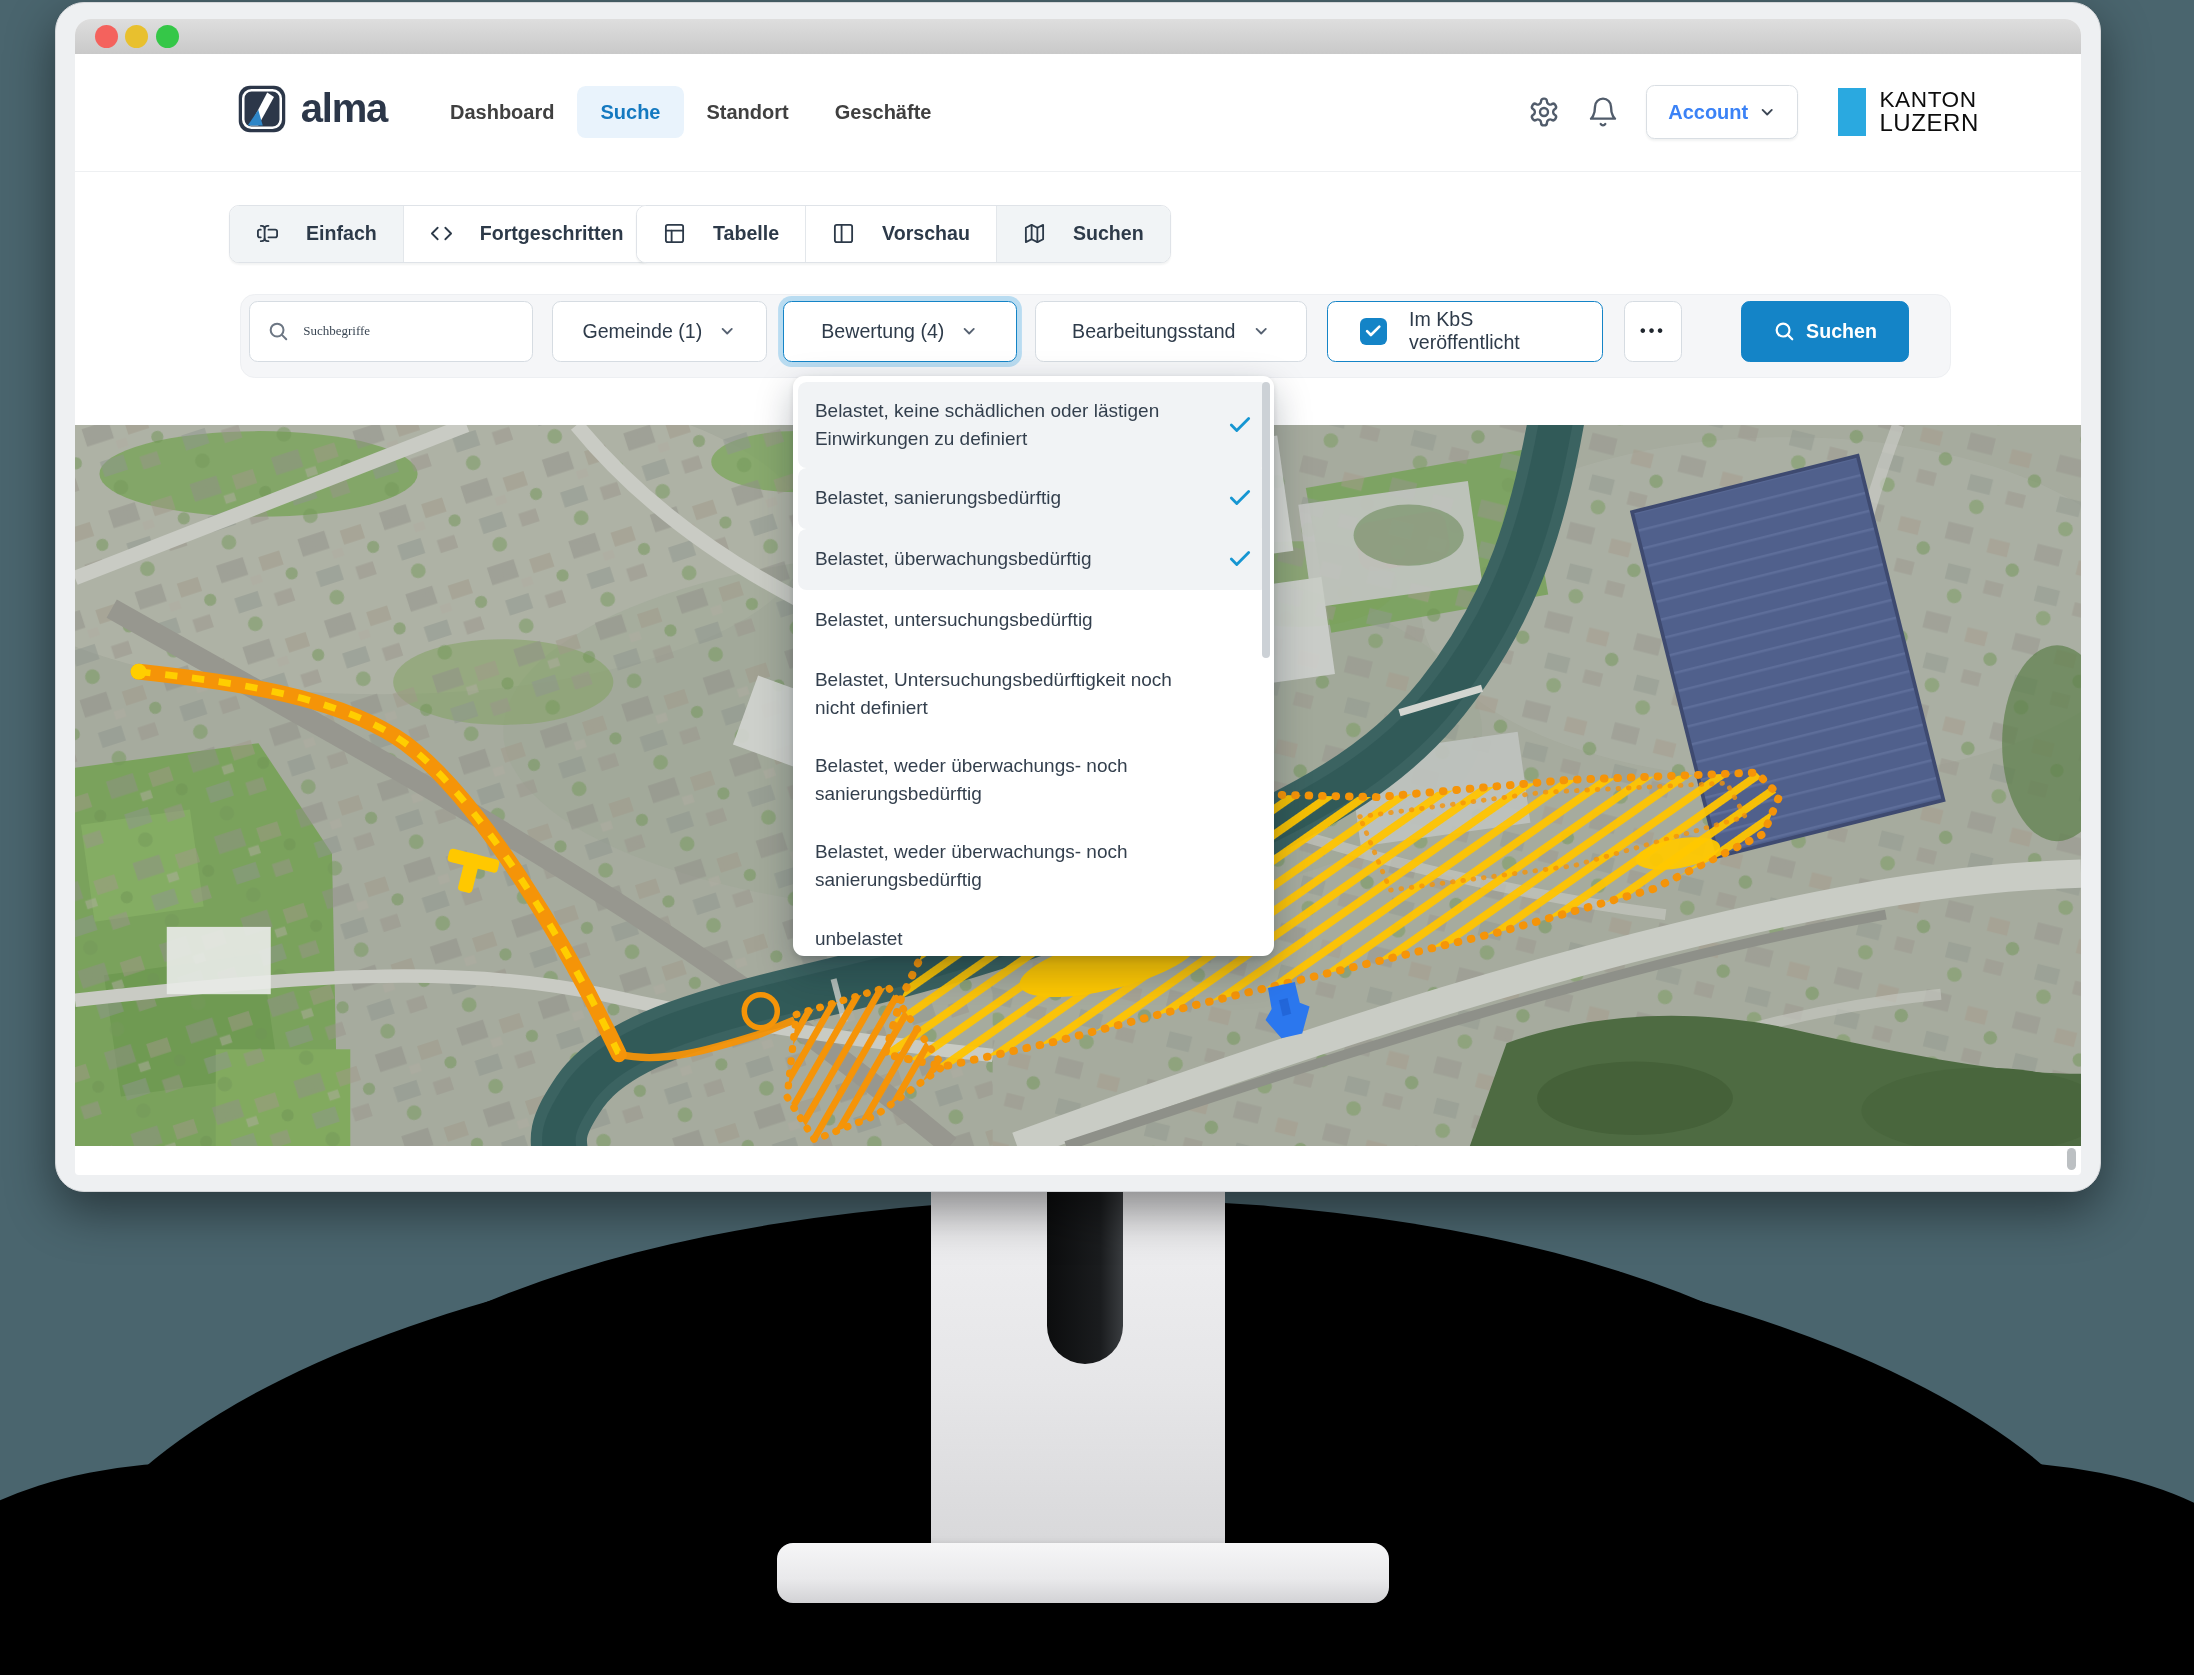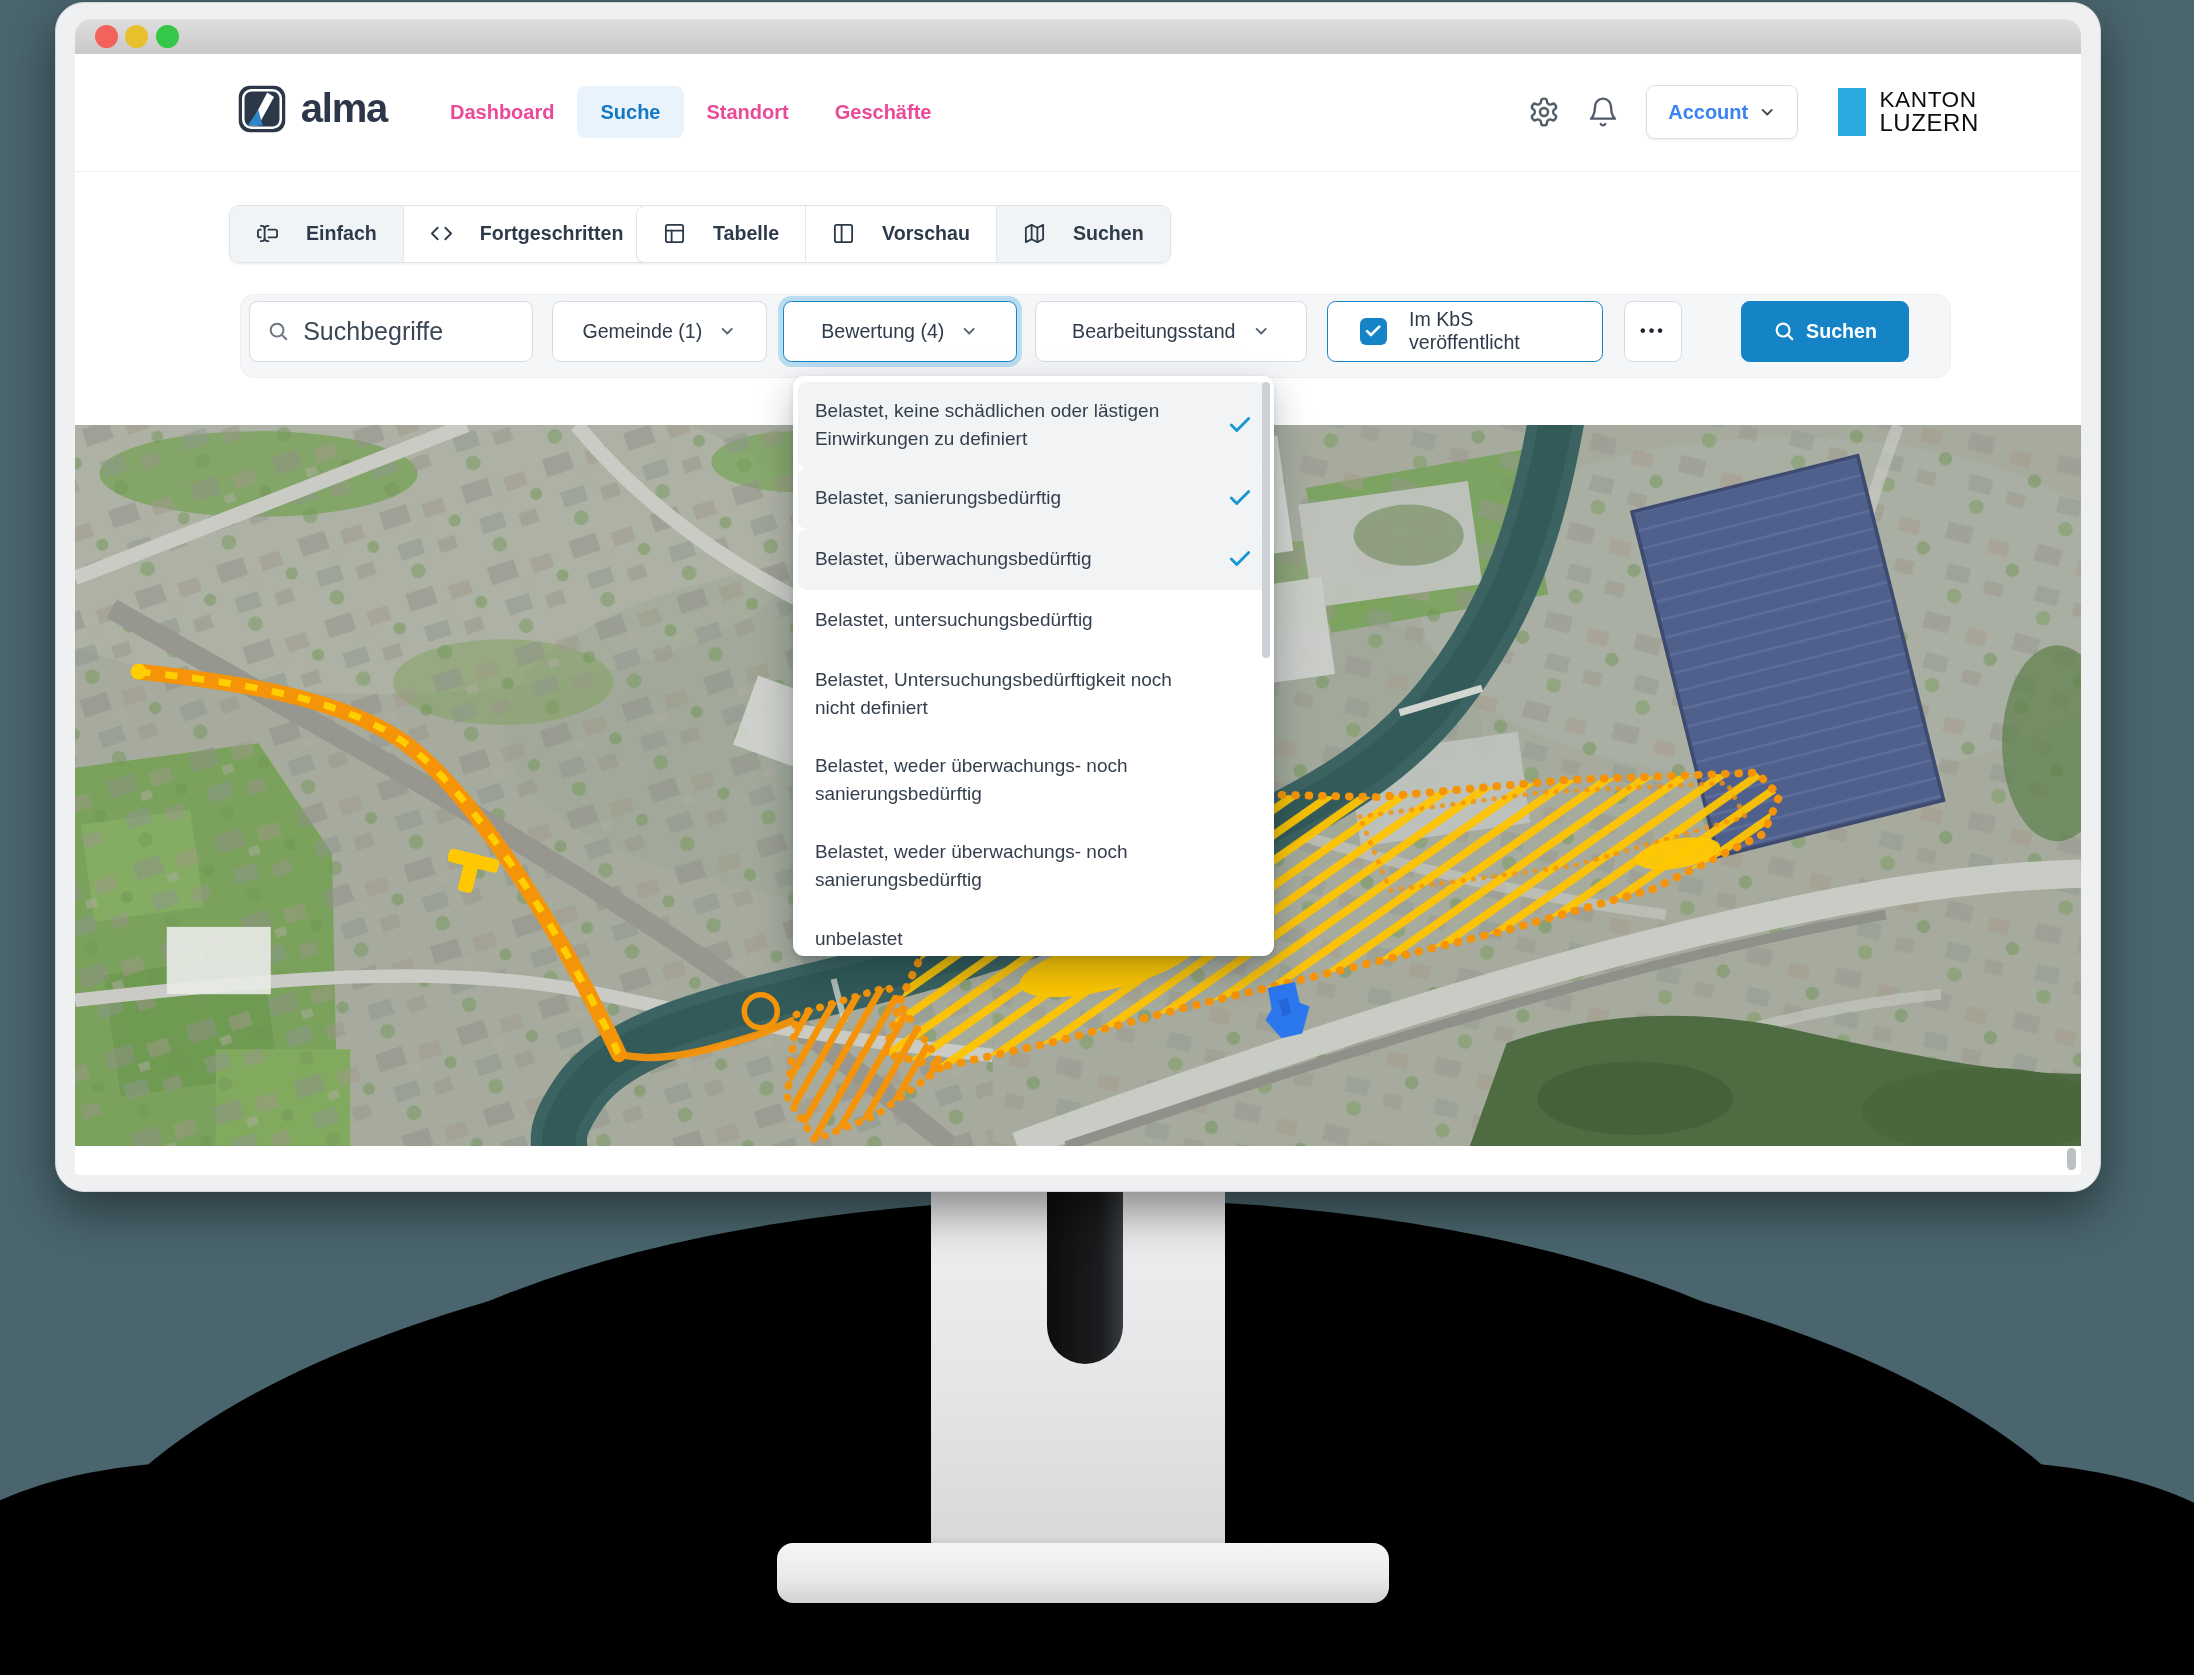--- a/index.html
+++ b/index.html
@@ -23,21 +23,21 @@
   .tdot.red{left:19.6px;background:#f4625d;}
   .tdot.yellow{left:50px;background:#e8c02e;}
   .tdot.green{left:81px;background:#35c748;}
 
   
   #appheader{position:absolute;left:0;top:35px;width:100%;height:117px;background:#fff;border-bottom:1.2px solid #eef0f2;}
   #logo{position:absolute;left:163px;top:31px;display:flex;align-items:center;gap:14.7px;}
   #logo svg{width:48px;height:48px;}
   #logo .wordmark{font-size:40px;font-weight:800;letter-spacing:-1.2px;color:#2c3749;}
   #mainnav{position:absolute;left:352px;top:29px;height:59px;display:flex;align-items:center;}
-  .navitem{padding:14.7px 23px;font-size:20px;font-weight:600;color:#ec4899;border-radius:8.6px;cursor:pointer;}
+  .navitem{padding:14.7px 23px;font-size:20px;font-weight:600;color:#404040;border-radius:8.6px;cursor:pointer;}
   .navitem.active{background:#e9f3fc;color:#1479c0;}
   #hdr-icons{position:absolute;right:0;top:0;height:117px;display:flex;align-items:center;}
   .hicon{width:32px;height:32px;margin-right:27px;}
   .hicon svg{width:32px;height:32px;stroke:#515c6b;fill:none;stroke-width:1.8;stroke-linecap:round;stroke-linejoin:round;}
   #account-btn{display:flex;align-items:center;gap:9.8px;border:1.2px solid #d9dee3;border-radius:8.6px;padding:14.7px 21px;font-size:20px;font-weight:600;color:#3b82f6;background:#fff;box-shadow:0 1.2px 2.4px rgba(20,30,40,.06);margin-right:40px;cursor:pointer;}
   #account-btn svg{width:18.4px;height:18.4px;stroke:#3c4654;fill:none;stroke-width:2.4;stroke-linecap:round;stroke-linejoin:round;}
   #kanton{display:flex;align-items:center;gap:13.5px;margin-right:102px;}
   #kanton .bar{width:27.5px;height:48px;background:#2aa9e0;}
   #kanton .lines{display:flex;flex-direction:column;line-height:1.0;}
   #kanton .l1{font-size:22.6px;font-weight:500;color:#0d0d0d;letter-spacing:0.6px;}
@@ -51,21 +51,21 @@
   .gbtn:last-child{border-right:none;}
   .gbtn.active{background:#f1f4f6;}
   .gbtn svg{width:23px;height:23px;stroke:#2d3a49;fill:none;stroke-width:1.9;stroke-linecap:round;stroke-linejoin:round;}
 
   
   #filterpanel{position:absolute;left:165px;top:275px;width:1709px;height:82px;background:#f5f6f8;border:0.6px solid #edeff2;border-radius:14.7px;}
   .field{position:absolute;top:282px;height:61px;background:#fff;border:1.2px solid #d6dce2;border-radius:8.6px;display:flex;align-items:center;font-size:19.6px;color:#2e3b4a;font-weight:500;box-sizing:border-box;}
   .field .chev{width:18.4px;height:18.4px;stroke:#566171;fill:none;stroke-width:2.4;stroke-linecap:round;stroke-linejoin:round;margin-left:16px;}
   #f-search{left:174px;width:284px;padding:0 17px;gap:12.2px;}
   #f-search svg{width:22px;height:22px;stroke:#6c7683;fill:none;stroke-width:2.2;stroke-linecap:round;flex:none;}
-  #f-search input{border:none;outline:none;font-size:25px;font-family:Liberation Sans, sans-serif;color:#ec4899;width:100%;background:transparent;}
+  #f-search input{border:none;outline:none;font-size:13px;font-family:Liberation Serif, serif;color:#ec4899;width:100%;background:transparent;}
   #f-search input::placeholder{color:#3b4754;opacity:1;}
   #f-gemeinde{left:477px;width:215px;justify-content:center;cursor:pointer;}
   #f-bewertung{left:708px;width:234px;justify-content:center;border:1.8px solid #1484c7;box-shadow:0 0 0 4.9px #b9dcf1;cursor:pointer;}
   #f-stand{left:960px;width:272px;justify-content:center;cursor:pointer;}
   #f-kbs{left:1252px;width:276px;border:1.8px solid #1484c7;padding:0 32px;gap:22px;cursor:pointer;}
   .checkbox{width:27px;height:27px;background:#1484c7;border-radius:6.1px;flex:none;display:flex;align-items:center;justify-content:center;}
   .checkbox svg{width:18.4px;height:18.4px;stroke:#fff;fill:none;stroke-width:3.4;stroke-linecap:round;stroke-linejoin:round;}
   #f-more{left:1549px;width:58px;justify-content:center;font-size:16px;letter-spacing:3.1px;font-weight:700;color:#20262e;cursor:pointer;}
   #f-suchen{left:1666px;width:168px;background:#1484c7;border:1.2px solid #1484c7;color:#fff;font-weight:600;justify-content:center;gap:11px;cursor:pointer;}
   #f-suchen svg{width:22px;height:22px;stroke:#fff;fill:none;stroke-width:2.4;stroke-linecap:round;}

